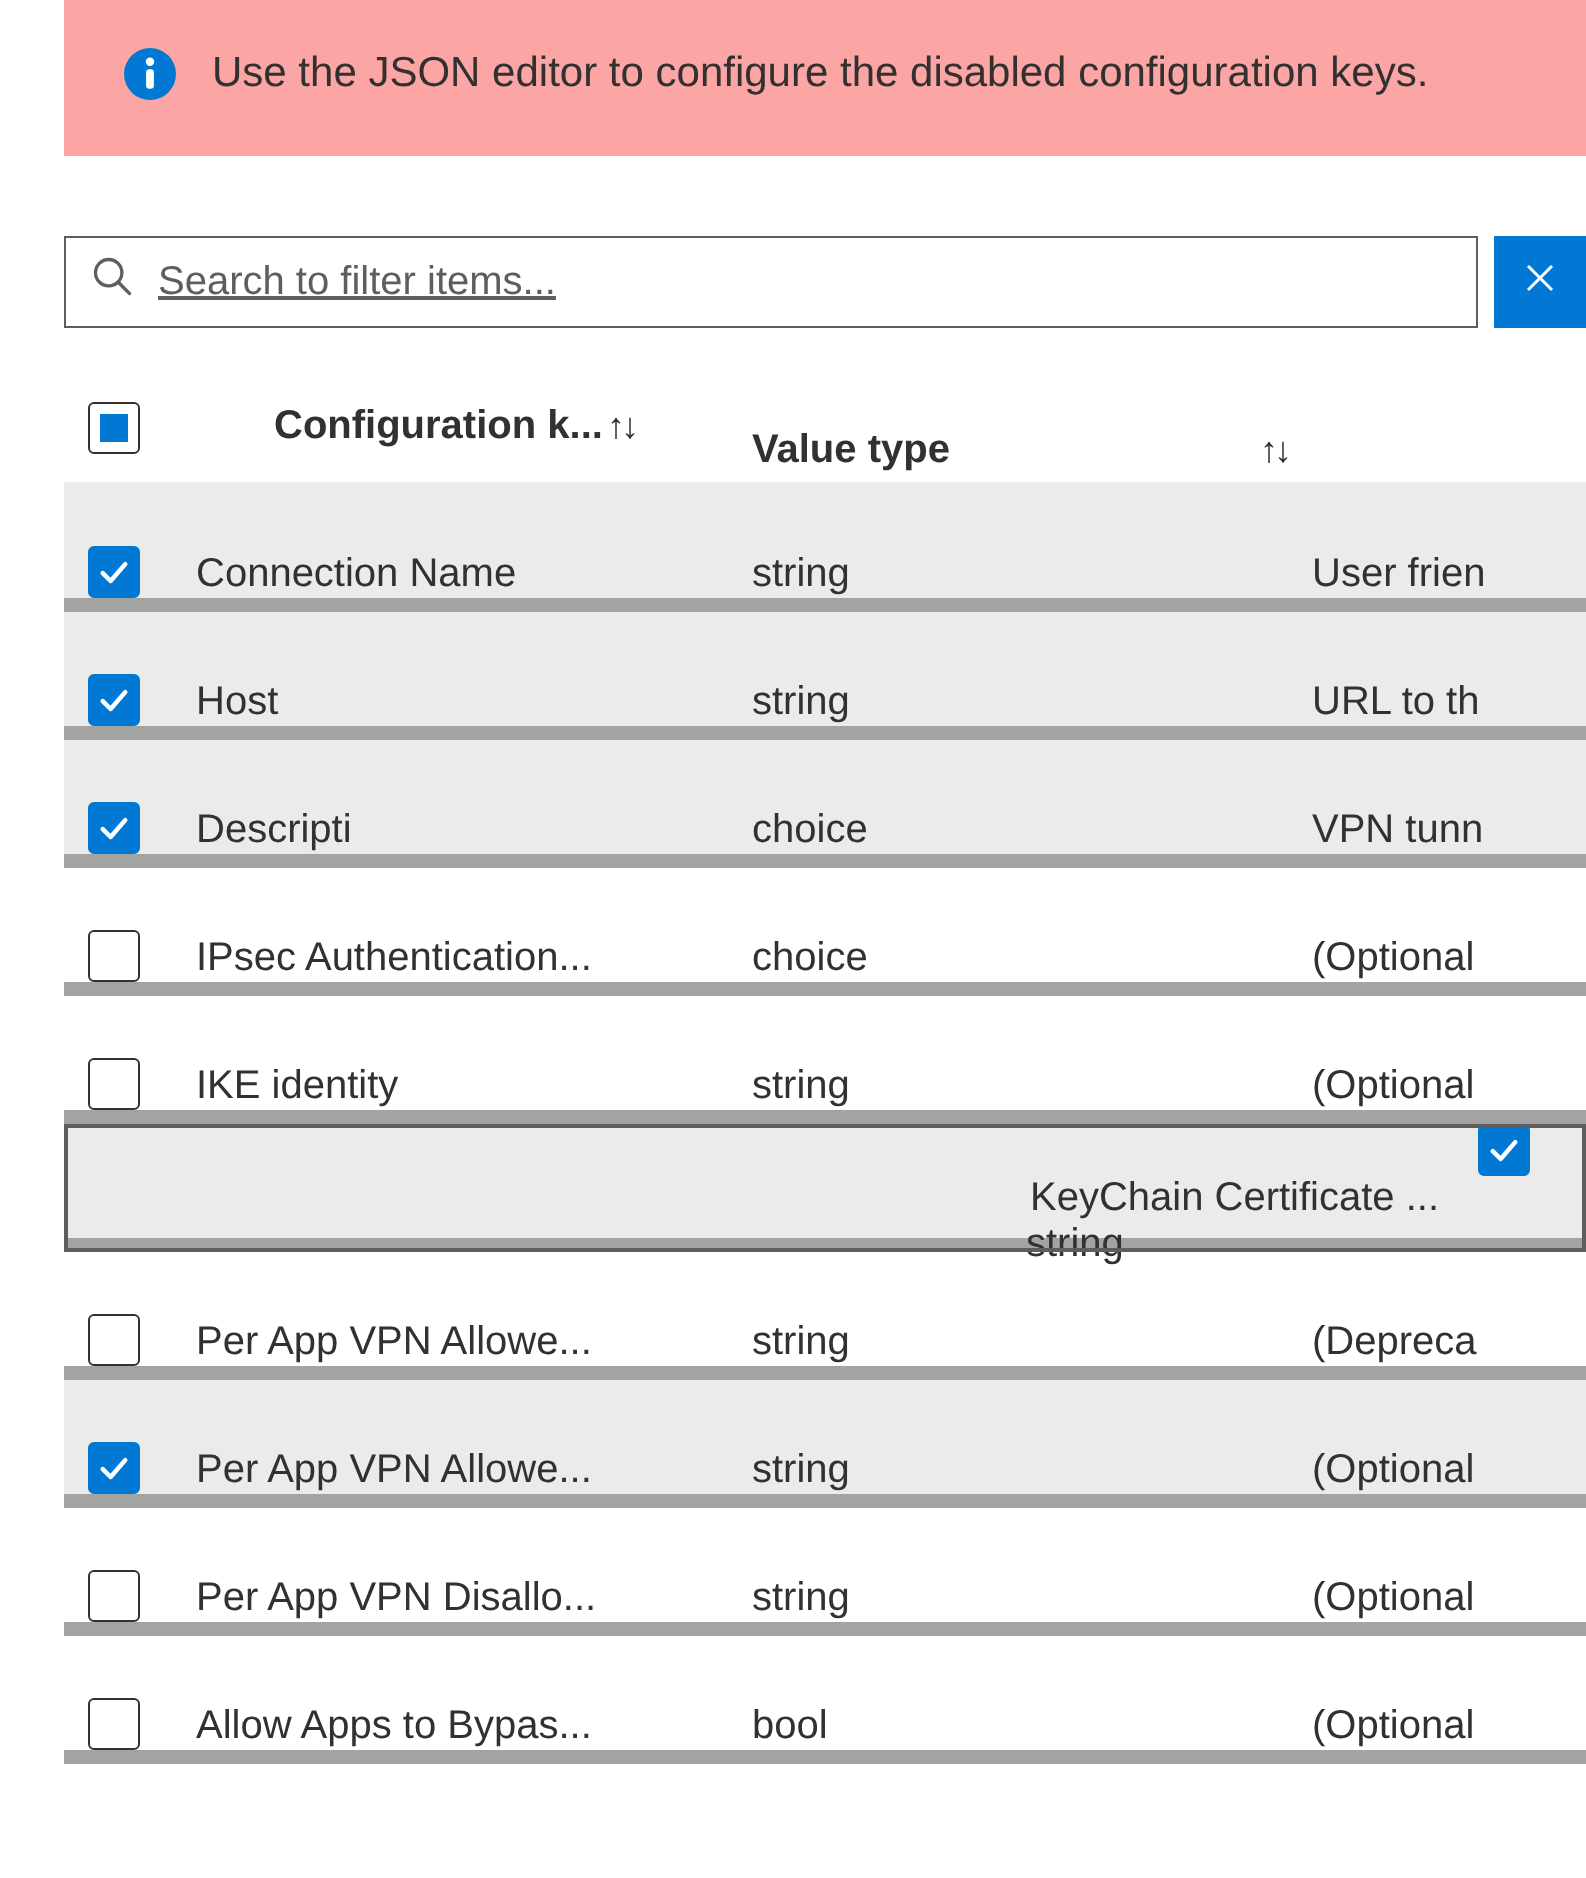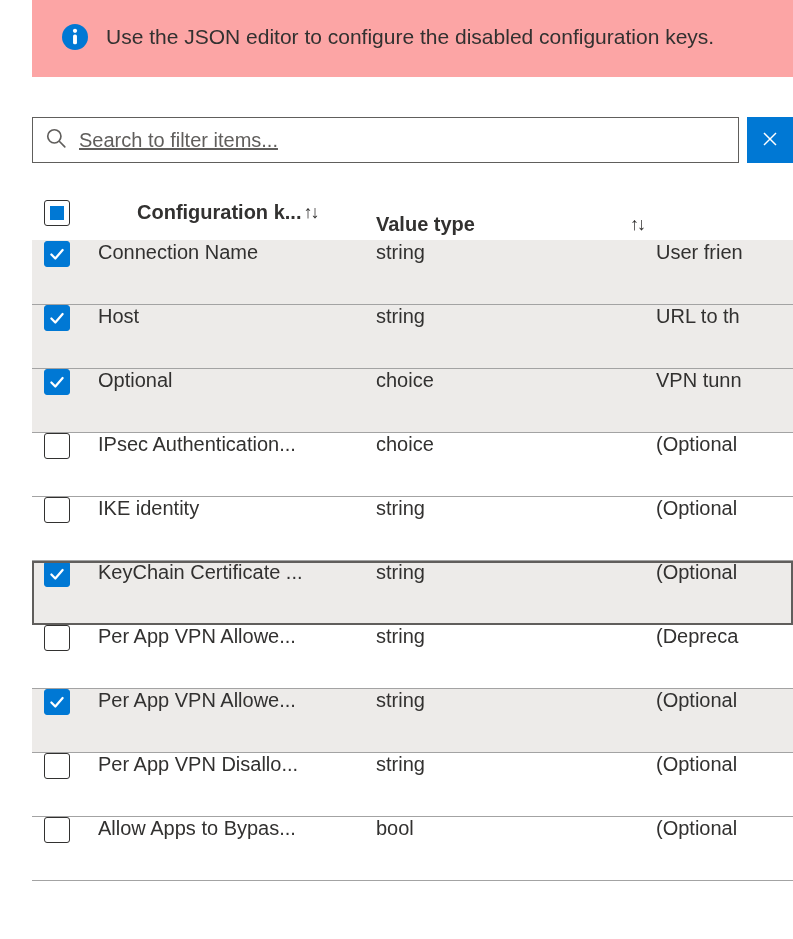--- a/index.html
+++ b/index.html
@@ -75,30 +75,31 @@
     width: 100%;
   }
   .header-row {
     display: flex;
     align-items: center;
     height: 56px;
     border-bottom: 1px solid #edebe9;
   }
   .row {
     display: flex;
-    align-items: flex-start;
+    align-items: flex-end;
     height: 64px;
-    border-bottom: 1px solid #a3a3a3;
+    border-bottom: 7px solid #a3a3a3;
   }
   .row.selected {
     background: #edebe9;
   }
   .row.focused {
     outline: 2px solid #605e5c;
     outline-offset: -2px;
+    flex-direction: column;
   }
   .col-check {
     width: 66px;
     flex-shrink: 0;
     display: flex;
     align-items: center;
     justify-content: flex-start;
     padding-left: 12px;
   }
   .col-key {
@@ -247,21 +248,21 @@
           <div class="col-desc">URL to th</div>
         </div>
         <div class="row selected">
           <div class="col-check">
             <div class="checkbox checked">
               <svg width="18" height="18" viewBox="0 0 16 16">
                 <path d="M3 8.5 L6.5 12 L13 4.5" stroke="#fff" stroke-width="2" fill="none" stroke-linecap="round" stroke-linejoin="round"></path>
               </svg>
             </div>
           </div>
-          <div class="col-key">Optional</div>
+          <div class="col-key">Descripti</div>
           <div class="col-type">choice</div>
           <div class="col-desc">VPN tunn</div>
         </div>
         <div class="row">
           <div class="col-check">
             <div class="checkbox"></div>
           </div>
           <div class="col-key">IPsec Authentication...</div>
           <div class="col-type">choice</div>
           <div class="col-desc">(Optional</div>

